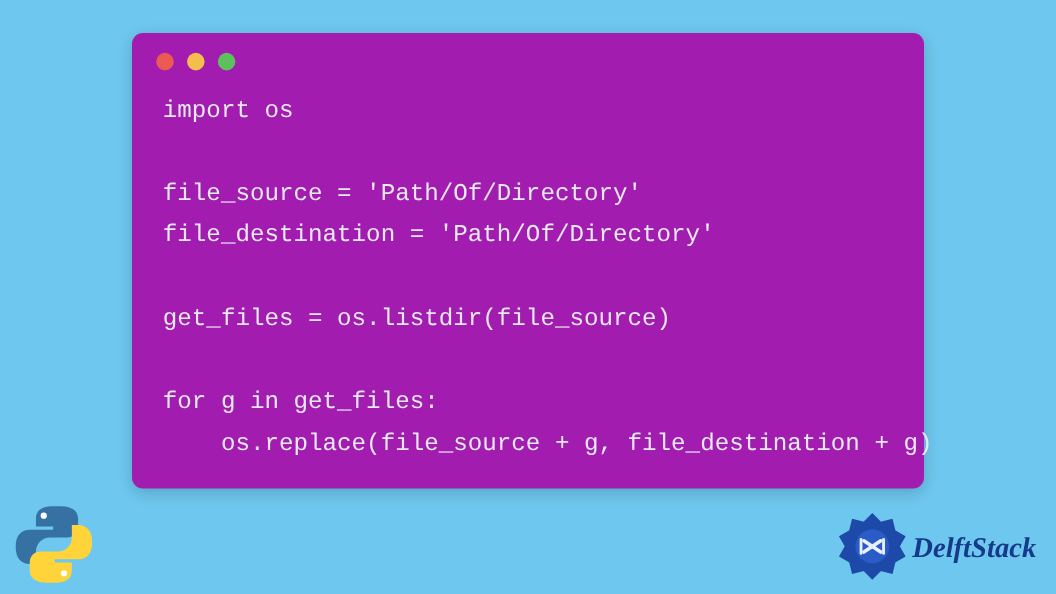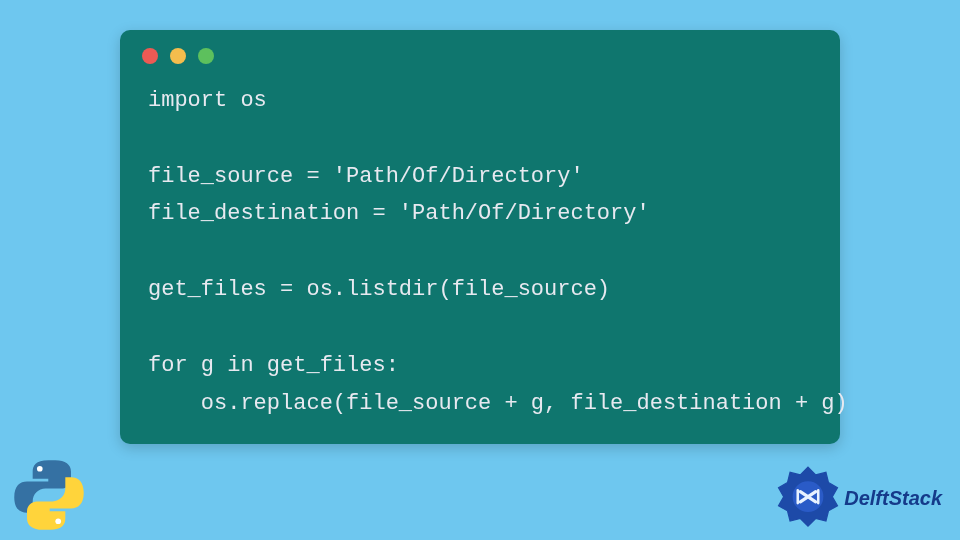--- a/index.html
+++ b/index.html
@@ -7,21 +7,21 @@
   body {
     background: #6ec7ef;
     font-family: -apple-system, BlinkMacSystemFont, "Segoe UI", Roboto, Arial, sans-serif;
     position: relative;
   }
   .code-window {
     position: absolute;
     left: 120px;
     top: 30px;
     width: 720px;
-    background: #0f766e;
+    background: #a21caf;
     border-radius: 10px;
     padding-bottom: 22px;
     box-shadow: 0 4px 14px rgba(0,0,0,0.18);
   }
   .window-dots {
     display: flex;
     gap: 12px;
     padding: 18px 0 0 22px;
     align-items: center;
   }
@@ -51,22 +51,22 @@
   .delft-wrap {
     position: absolute;
     right: 18px;
     bottom: 10px;
     display: flex;
     align-items: center;
     gap: 4px;
   }
   .delft-logo { width: 64px; height: 64px; }
   .delft-text {
-    font-family: Liberation Sans, sans-serif;
-    font-size: 20px;
+    font-family: Liberation Serif, serif;
+    font-size: 26px;
     font-style: italic;
     color: #153a8a;
     font-weight: 600;
   }
 </style>
 </head>
 <body>
 
 <div class="code-window">
   <div class="window-dots">

